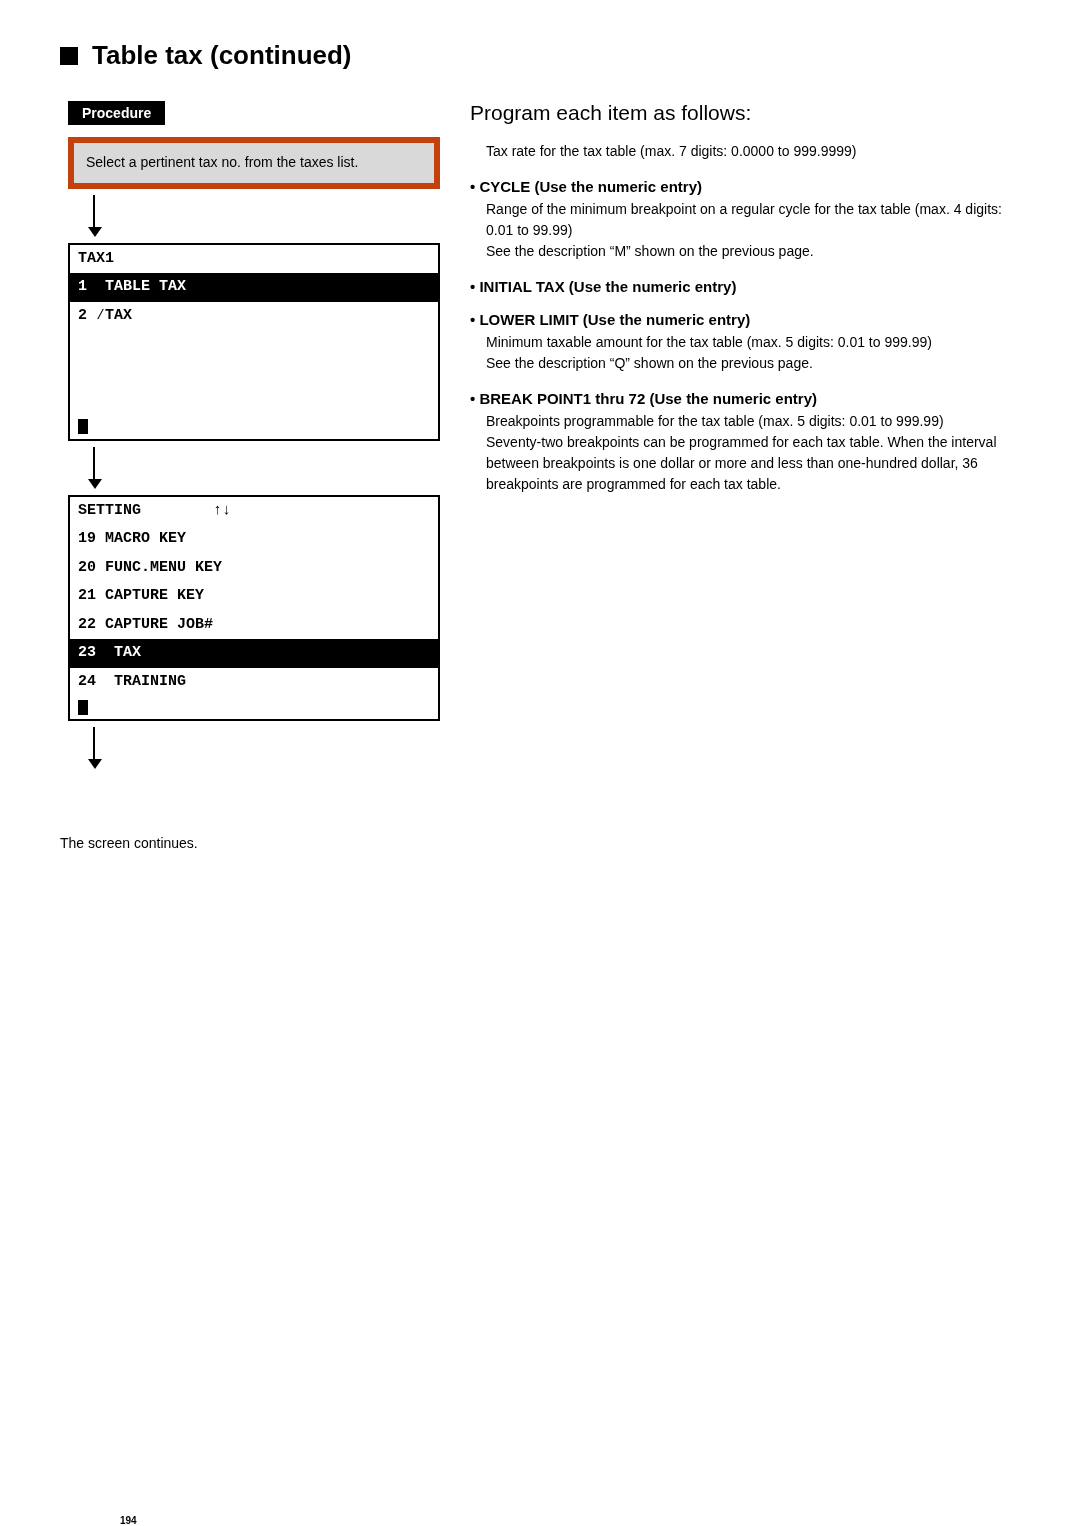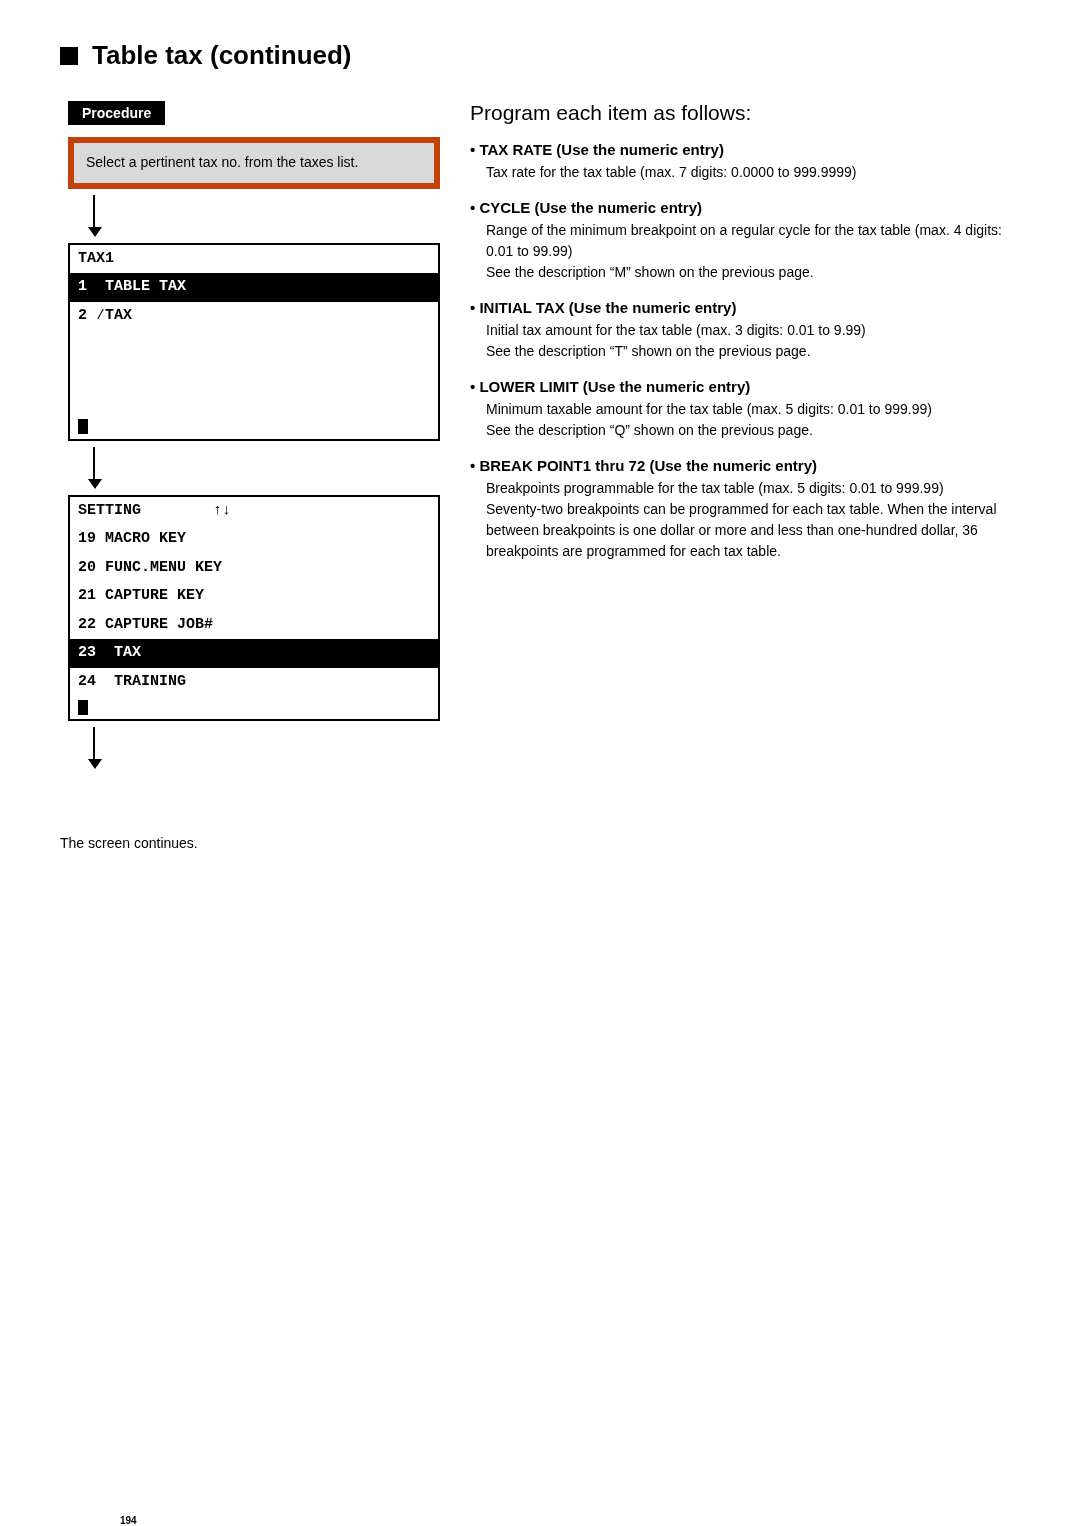--- a/index.html
+++ b/index.html
@@ -230,34 +230,31 @@
         <div class="arrowhead"></div>
       </div>
 
     </div>
 
     <div class="right-col">
 
       <div class="intro-text">Program each item as follows:</div>
 
       <div class="bullet-section">
-        <div class="bullet-title">TAX RATE (Use the numeric entry)</div>
         <div class="bullet-body">Tax rate for the tax table (max. 7 digits: 0.0000 to 999.9999)</div>
       </div>
 
       <div class="bullet-section">
         <div class="bullet-title">CYCLE (Use the numeric entry)</div>
         <div class="bullet-body" style="white-space: pre-line;">Range of the minimum breakpoint on a regular cycle for the tax table (max. 4 digits: 0.01 to 99.99)
 See the description “M” shown on the previous page.</div>
       </div>
 
       <div class="bullet-section">
         <div class="bullet-title">INITIAL TAX (Use the numeric entry)</div>
-        <div class="bullet-body" style="white-space: pre-line;">Initial tax amount for the tax table (max. 3 digits: 0.01 to 9.99)
-See the description “T” shown on the previous page.</div>
       </div>
 
       <div class="bullet-section">
         <div class="bullet-title">LOWER LIMIT (Use the numeric entry)</div>
         <div class="bullet-body" style="white-space: pre-line;">Minimum taxable amount for the tax table (max. 5 digits: 0.01 to 999.99)
 See the description “Q” shown on the previous page.</div>
       </div>
 
       <div class="bullet-section">
         <div class="bullet-title">BREAK POINT1 thru 72  (Use the numeric entry)</div>

